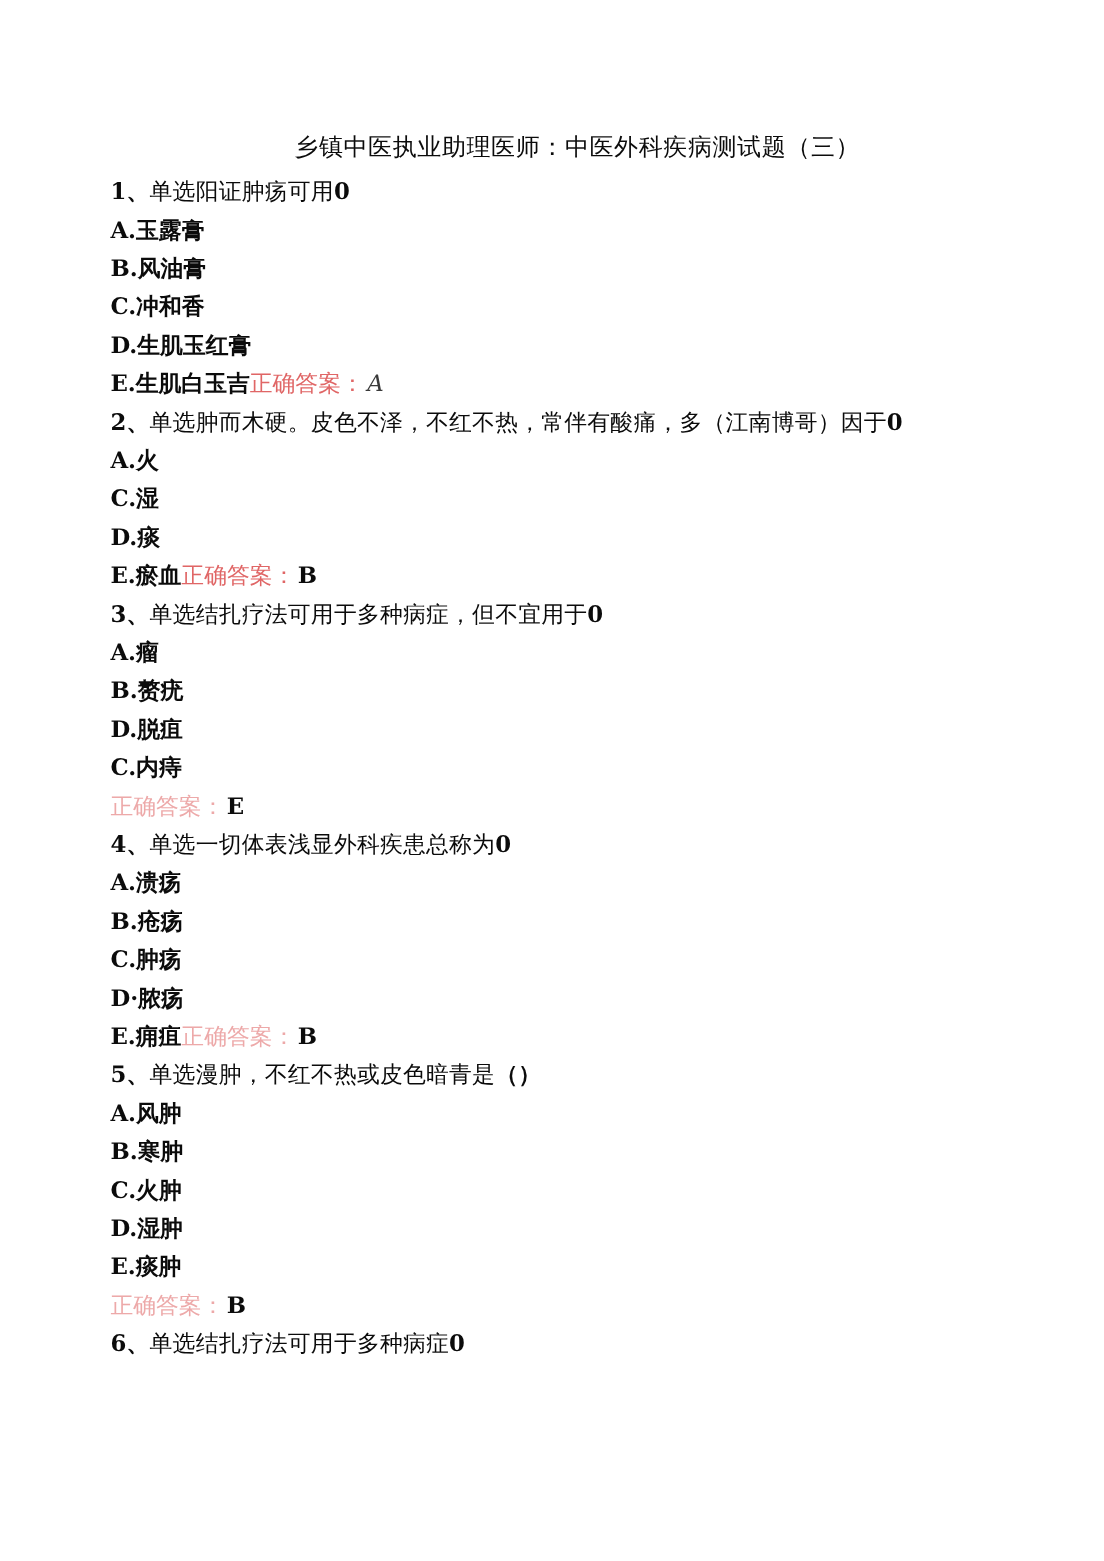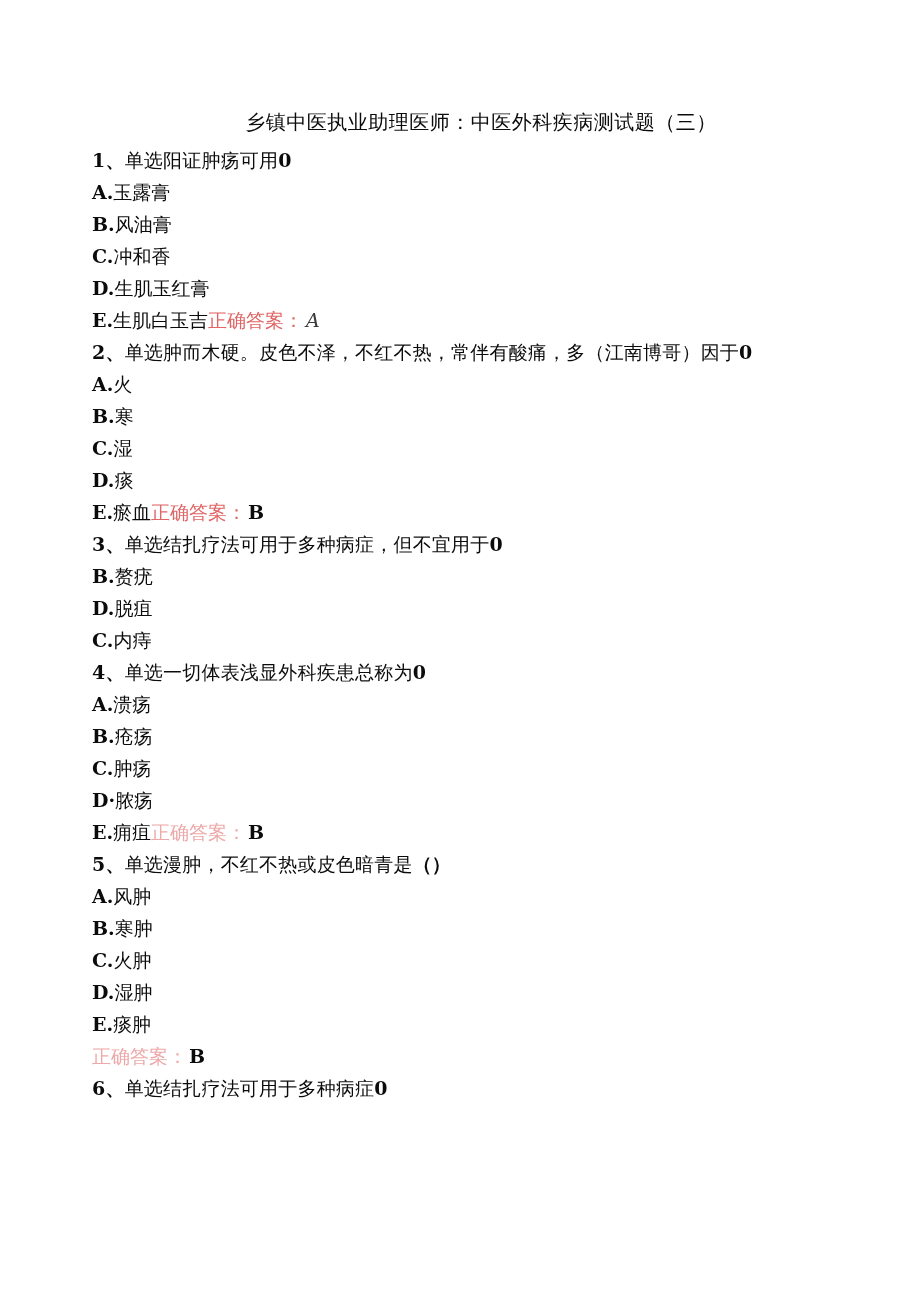--- a/index.html
+++ b/index.html
@@ -57,21 +57,21 @@
   .q-line .q-text {
     font-weight: 400;
   }
   .q-line .q-tail {
     font-weight: 700;
   }
   .opt-line .opt-key {
     font-weight: 700;
   }
   .opt-line .opt-text {
-    font-weight: 400;
+    font-weight: 700;
   }
   .ans-inline {
     color: #e06666;
     font-weight: 400;
   }
   .ans-inline-soft {
     color: #eda9a9;
     font-weight: 400;
   }
   .ans-letter {
@@ -106,28 +106,29 @@
   <h1 class="doc-title">乡镇中医执业助理医师：中医外科疾病测试题（三）</h1>
   <div class="body-block" id="question-list">
       <div class="line q-line"><span class="q-num">1、</span><span class="q-text">单选</span><span class="q-text">阳证肿疡可用</span><span class="q-tail">0</span></div>
       <div class="line opt-line"><span class="opt-key">A.</span><span class="opt-text">玉露膏</span></div>
       <div class="line opt-line"><span class="opt-key">B.</span><span class="opt-text">风油膏</span></div>
       <div class="line opt-line"><span class="opt-key">C.</span><span class="opt-text">冲和香</span></div>
       <div class="line opt-line"><span class="opt-key">D.</span><span class="opt-text">生肌玉红膏</span></div>
       <div class="line opt-line"><span class="opt-key">E.</span><span class="opt-text">生肌白玉吉</span><span class="ans-inline">正确答案：</span><span class="ans-letter-italic">A</span></div>
       <div class="line q-line"><span class="q-num">2、</span><span class="q-text">单选</span><span class="q-text">肿而木硬。皮色不泽，不红不热，常伴有酸痛，多（江南博哥）因于</span><span class="q-tail">0</span></div>
       <div class="line opt-line"><span class="opt-key">A.</span><span class="opt-text">火</span></div>
-      <div class="line opt-line"><span class="opt-key">B.</span><span class="opt-text">寒</span></div>
       <div class="line opt-line"><span class="opt-key">C.</span><span class="opt-text">湿</span></div>
       <div class="line opt-line"><span class="opt-key">D.</span><span class="opt-text">痰</span></div>
       <div class="line opt-line"><span class="opt-key">E.</span><span class="opt-text">瘀血</span><span class="ans-inline">正确答案：</span><span class="ans-letter">B</span></div>
       <div class="line q-line"><span class="q-num">3、</span><span class="q-text">单选</span><span class="q-text">结扎疗法可用于多种病症，但不宜用于</span><span class="q-tail">0</span></div>
+      <div class="line opt-line"><span class="opt-key">A.</span><span class="opt-text">瘤</span></div>
       <div class="line opt-line"><span class="opt-key">B.</span><span class="opt-text">赘疣</span></div>
       <div class="line opt-line"><span class="opt-key">D.</span><span class="opt-text">脱疽</span></div>
       <div class="line opt-line"><span class="opt-key">C.</span><span class="opt-text">内痔</span></div>
+      <div class="ans-standalone"><span class="ans-label">正确答案：</span><span class="ans-letter">E</span></div>
       <div class="line q-line"><span class="q-num">4、</span><span class="q-text">单选</span><span class="q-text">一切体表浅显外科疾患总称为</span><span class="q-tail">0</span></div>
       <div class="line opt-line"><span class="opt-key">A.</span><span class="opt-text">溃疡</span></div>
       <div class="line opt-line"><span class="opt-key">B.</span><span class="opt-text">疮疡</span></div>
       <div class="line opt-line"><span class="opt-key">C.</span><span class="opt-text">肿疡</span></div>
       <div class="line opt-line"><span class="opt-key">D·</span><span class="opt-text">脓疡</span></div>
       <div class="line opt-line"><span class="opt-key">E.</span><span class="opt-text">痈疽</span><span class="ans-inline-soft">正确答案：</span><span class="ans-letter">B</span></div>
       <div class="line q-line"><span class="q-num">5、</span><span class="q-text">单选</span><span class="q-text">漫肿，不红不热或皮色暗青是</span><span class="q-tail">（）</span></div>
       <div class="line opt-line"><span class="opt-key">A.</span><span class="opt-text">风肿</span></div>
       <div class="line opt-line"><span class="opt-key">B.</span><span class="opt-text">寒肿</span></div>
       <div class="line opt-line"><span class="opt-key">C.</span><span class="opt-text">火肿</span></div>

